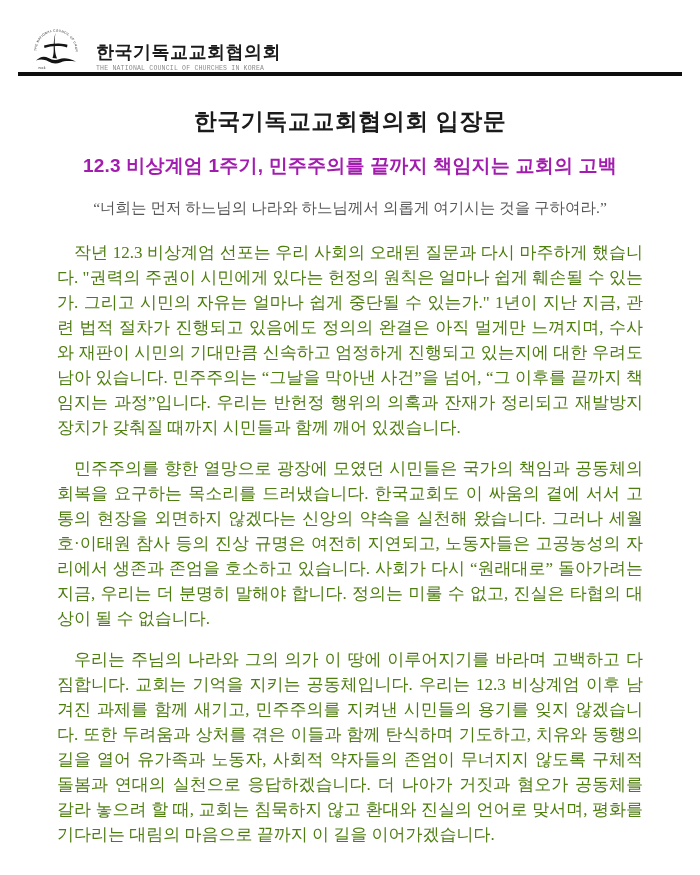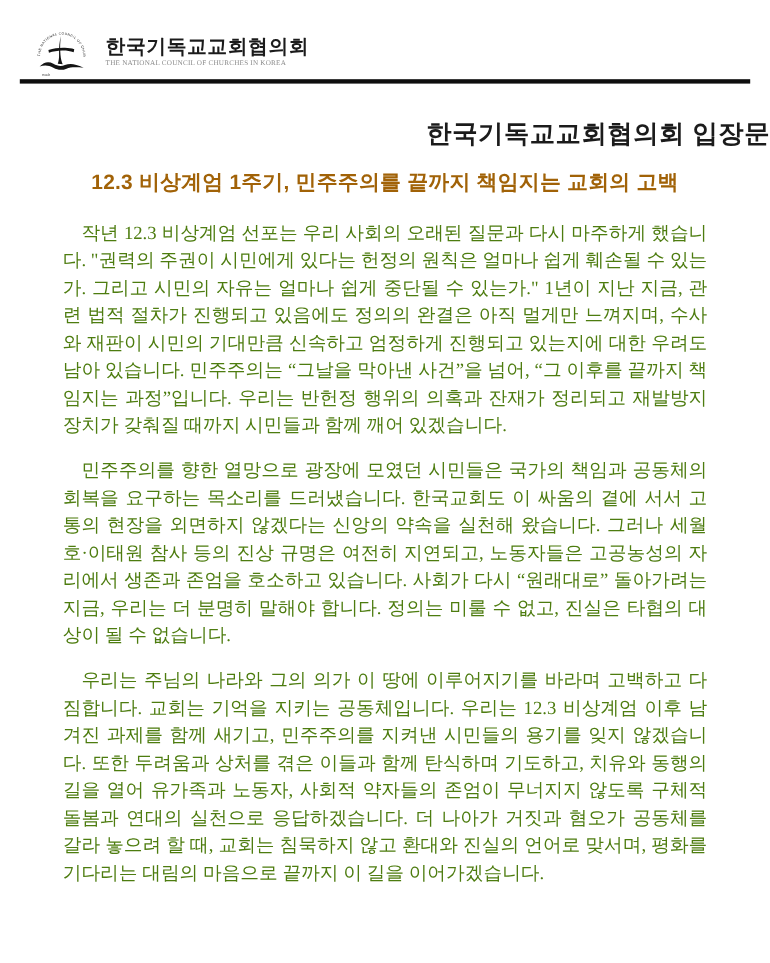--- a/index.html
+++ b/index.html
@@ -13,47 +13,47 @@
     color:#1c1c1c;
   }
 
   
   .header { position:relative; height:72px; }
   .logo {
     position:absolute; left:31px; top:24px;
     width:50px; height:50px;
   }
   .org-names {
-    position:absolute; left:96px; top:31px;
-    font-family:Liberation Serif, serif;
+    position:absolute; left:96px; top:42px;
+    font-family:Liberation Mono, monospace;
   }
   .org-ko {
     font-size:18px; font-weight:700; color:#1b1b1b;
     letter-spacing:0.5px; line-height:22px;
   }
   .org-en {
     font-size:6.5px; color:#8a8a8a; letter-spacing:0.2px;
     margin-top:1px; white-space:nowrap;
   }
   .rule {
     position:absolute; left:18px; right:18px; top:72px;
     height:4px; background:#0e0e0e;
   }
 
   
   .doc-title {
-    margin:34px 0 0 0; text-align:right;
+    margin:34px 0 0 0; text-align:center;
     font-family:"Liberation Sans","DejaVu Sans",sans-serif;
     font-size:23px; font-weight:700; color:#1b1b1b;
     letter-spacing:0.5px;
   }
   .doc-subtitle {
     margin:16px 0 0 0; text-align:center;
     font-family:"Liberation Sans","DejaVu Sans",sans-serif;
-    font-size:19px; font-weight:700; color:#a16207;
+    font-size:19px; font-weight:700; color:#a21caf;
     letter-spacing:0.2px;
   }
   .scripture {
     margin:16px 0 0 0; text-align:center;
     font-size:15.5px; color:#575757; line-height:25px;
   }
 
   
   .body-text {
     margin:20px 57px 0 57px;
@@ -87,20 +87,21 @@
       <div class="org-ko">한국기독교교회협의회</div>
       <div class="org-en">THE NATIONAL COUNCIL OF CHURCHES IN KOREA</div>
     </div>
   </div>
   <div class="rule"></div>
 
   <h1 class="doc-title">한국기독교교회협의회 입장문</h1>
   <h2 class="doc-subtitle">12.3 비상계엄 1주기, 민주주의를 끝까지 책임지는 교회의 고백</h2>
 
   <div class="scripture">
+    <div>“너희는 먼저 하느님의 나라와 하느님께서 의롭게 여기시는 것을 구하여라.”</div>
   </div>
 
   <div class="body-text">
     <p>작년 12.3 비상계엄 선포는 우리 사회의 오래된 질문과 다시 마주하게 했습니다. "권력의 주권이 시민에게 있다는 헌정의 원칙은 얼마나 쉽게 훼손될 수 있는가. 그리고 시민의 자유는 얼마나 쉽게 중단될 수 있는가." 1년이 지난 지금, 관련 법적 절차가 진행되고 있음에도 정의의 완결은 아직 멀게만 느껴지며, 수사와 재판이 시민의 기대만큼 신속하고 엄정하게 진행되고 있는지에 대한 우려도 남아 있습니다. 민주주의는 “그날을 막아낸 사건”을 넘어, “그 이후를 끝까지 책임지는 과정”입니다. 우리는 반헌정 행위의 의혹과 잔재가 정리되고 재발방지 장치가 갖춰질 때까지 시민들과 함께 깨어 있겠습니다.</p>
     <p>민주주의를 향한 열망으로 광장에 모였던 시민들은 국가의 책임과 공동체의 회복을 요구하는 목소리를 드러냈습니다. 한국교회도 이 싸움의 곁에 서서 고통의 현장을 외면하지 않겠다는 신앙의 약속을 실천해 왔습니다. 그러나 세월호·이태원 참사 등의 진상 규명은 여전히 지연되고, 노동자들은 고공농성의 자리에서 생존과 존엄을 호소하고 있습니다. 사회가 다시 “원래대로” 돌아가려는 지금, 우리는 더 분명히 말해야 합니다. 정의는 미룰 수 없고, 진실은 타협의 대상이 될 수 없습니다.</p>
     <p>우리는 주님의 나라와 그의 의가 이 땅에 이루어지기를 바라며 고백하고 다짐합니다. 교회는 기억을 지키는 공동체입니다. 우리는 12.3 비상계엄 이후 남겨진 과제를 함께 새기고, 민주주의를 지켜낸 시민들의 용기를 잊지 않겠습니다. 또한 두려움과 상처를 겪은 이들과 함께 탄식하며 기도하고, 치유와 동행의 길을 열어 유가족과 노동자, 사회적 약자들의 존엄이 무너지지 않도록 구체적 돌봄과 연대의 실천으로 응답하겠습니다. 더 나아가 거짓과 혐오가 공동체를 갈라 놓으려 할 때, 교회는 침묵하지 않고 환대와 진실의 언어로 맞서며, 평화를 기다리는 대림의 마음으로 끝까지 이 길을 이어가겠습니다.</p>
   </div>
 
 </div>
 

